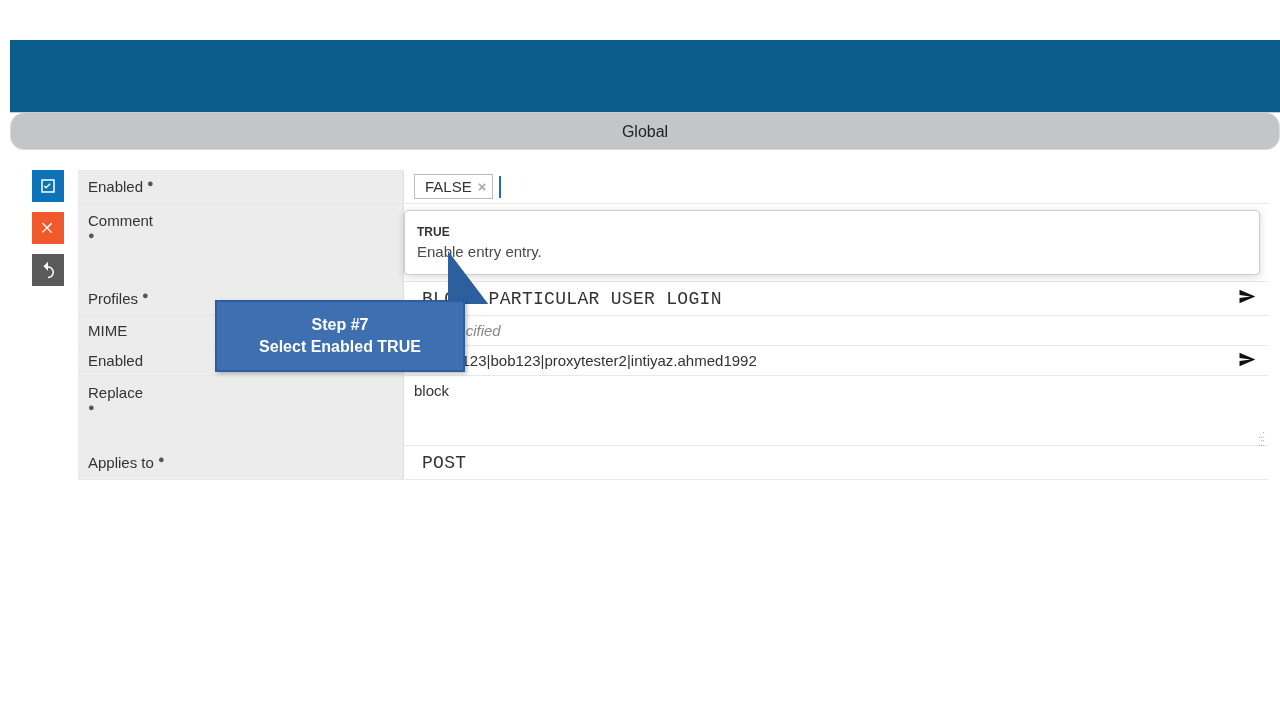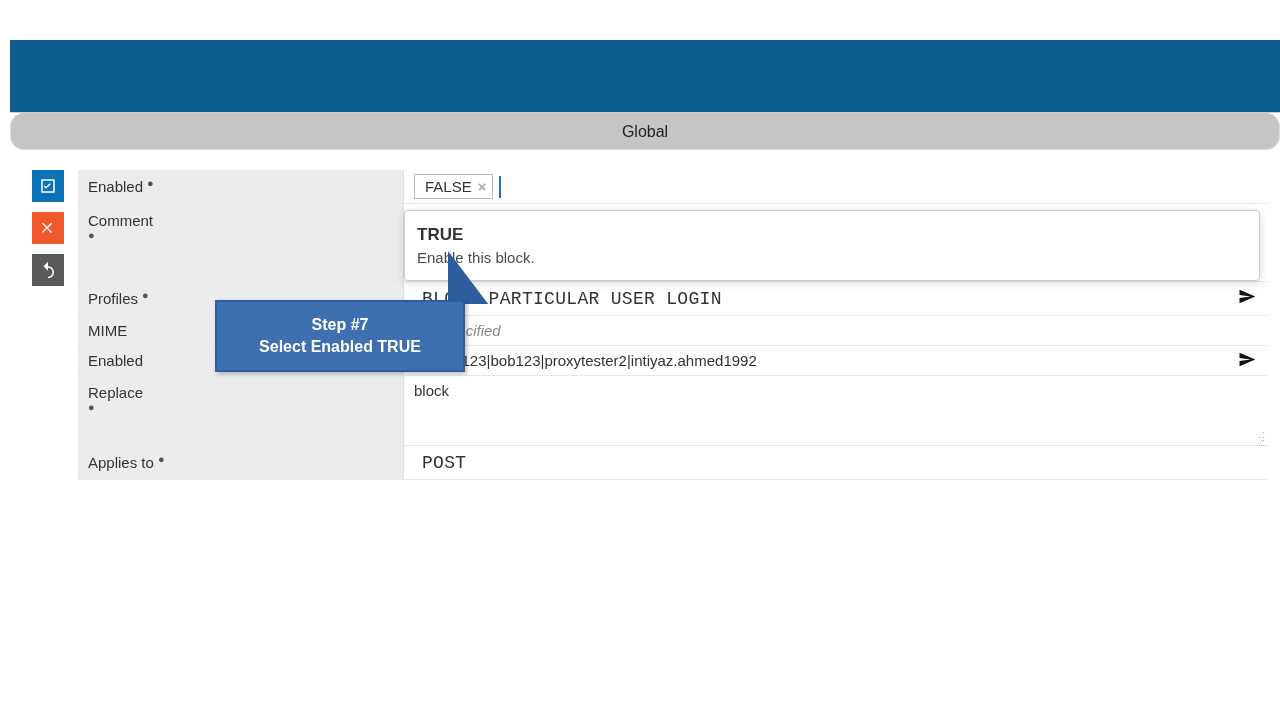--- a/index.html
+++ b/index.html
@@ -97,21 +97,21 @@
 
   .dropdown {
     position:absolute;
     top:40px; left:0; right:8px;
     background:#fff;
     border:1px solid #ccc;
     box-shadow: 0 2px 8px rgba(0,0,0,.15);
     border-radius:4px;
     padding:14px 12px;
   }
-  .dropdown .opt-title { font-weight:bold; font-size:17px; margin-bottom:4px; }
+  .dropdown .opt-title { font-weight:bold; font-size:12px; margin-bottom:4px; }
   .dropdown .opt-sub { color:#4a4a4a; font-size:15px; }
 
   .send-icon {
     position:absolute; right:12px; top:50%; transform:translateY(-50%);
   }
 
   .resize-handle {
     position:absolute; right:4px; bottom:2px;
     color:#bbb; font-size:11px; line-height:8px;
     letter-spacing:-1px;
@@ -191,21 +191,21 @@
       </div>
       <div class="row-value" style="position:relative; padding-top:4px; padding-bottom:4px;">
         <div class="token">
           <span>FALSE</span>
           <span class="x">×</span>
         </div>
         <div class="cursor"></div>
 
         <div class="dropdown">
           <div class="opt-title">TRUE</div>
-          <div class="opt-sub">Enable this block.</div>
+          <div class="opt-sub">Enable entry entry.</div>
         </div>
       </div>
     </div>
 
     <div class="row" style="height:78px;">
       <div class="row-label tall">
         <span>Comment</span>
           <span class="info-dot">●</span>
       </div>
       <div class="row-value tall"></div>

